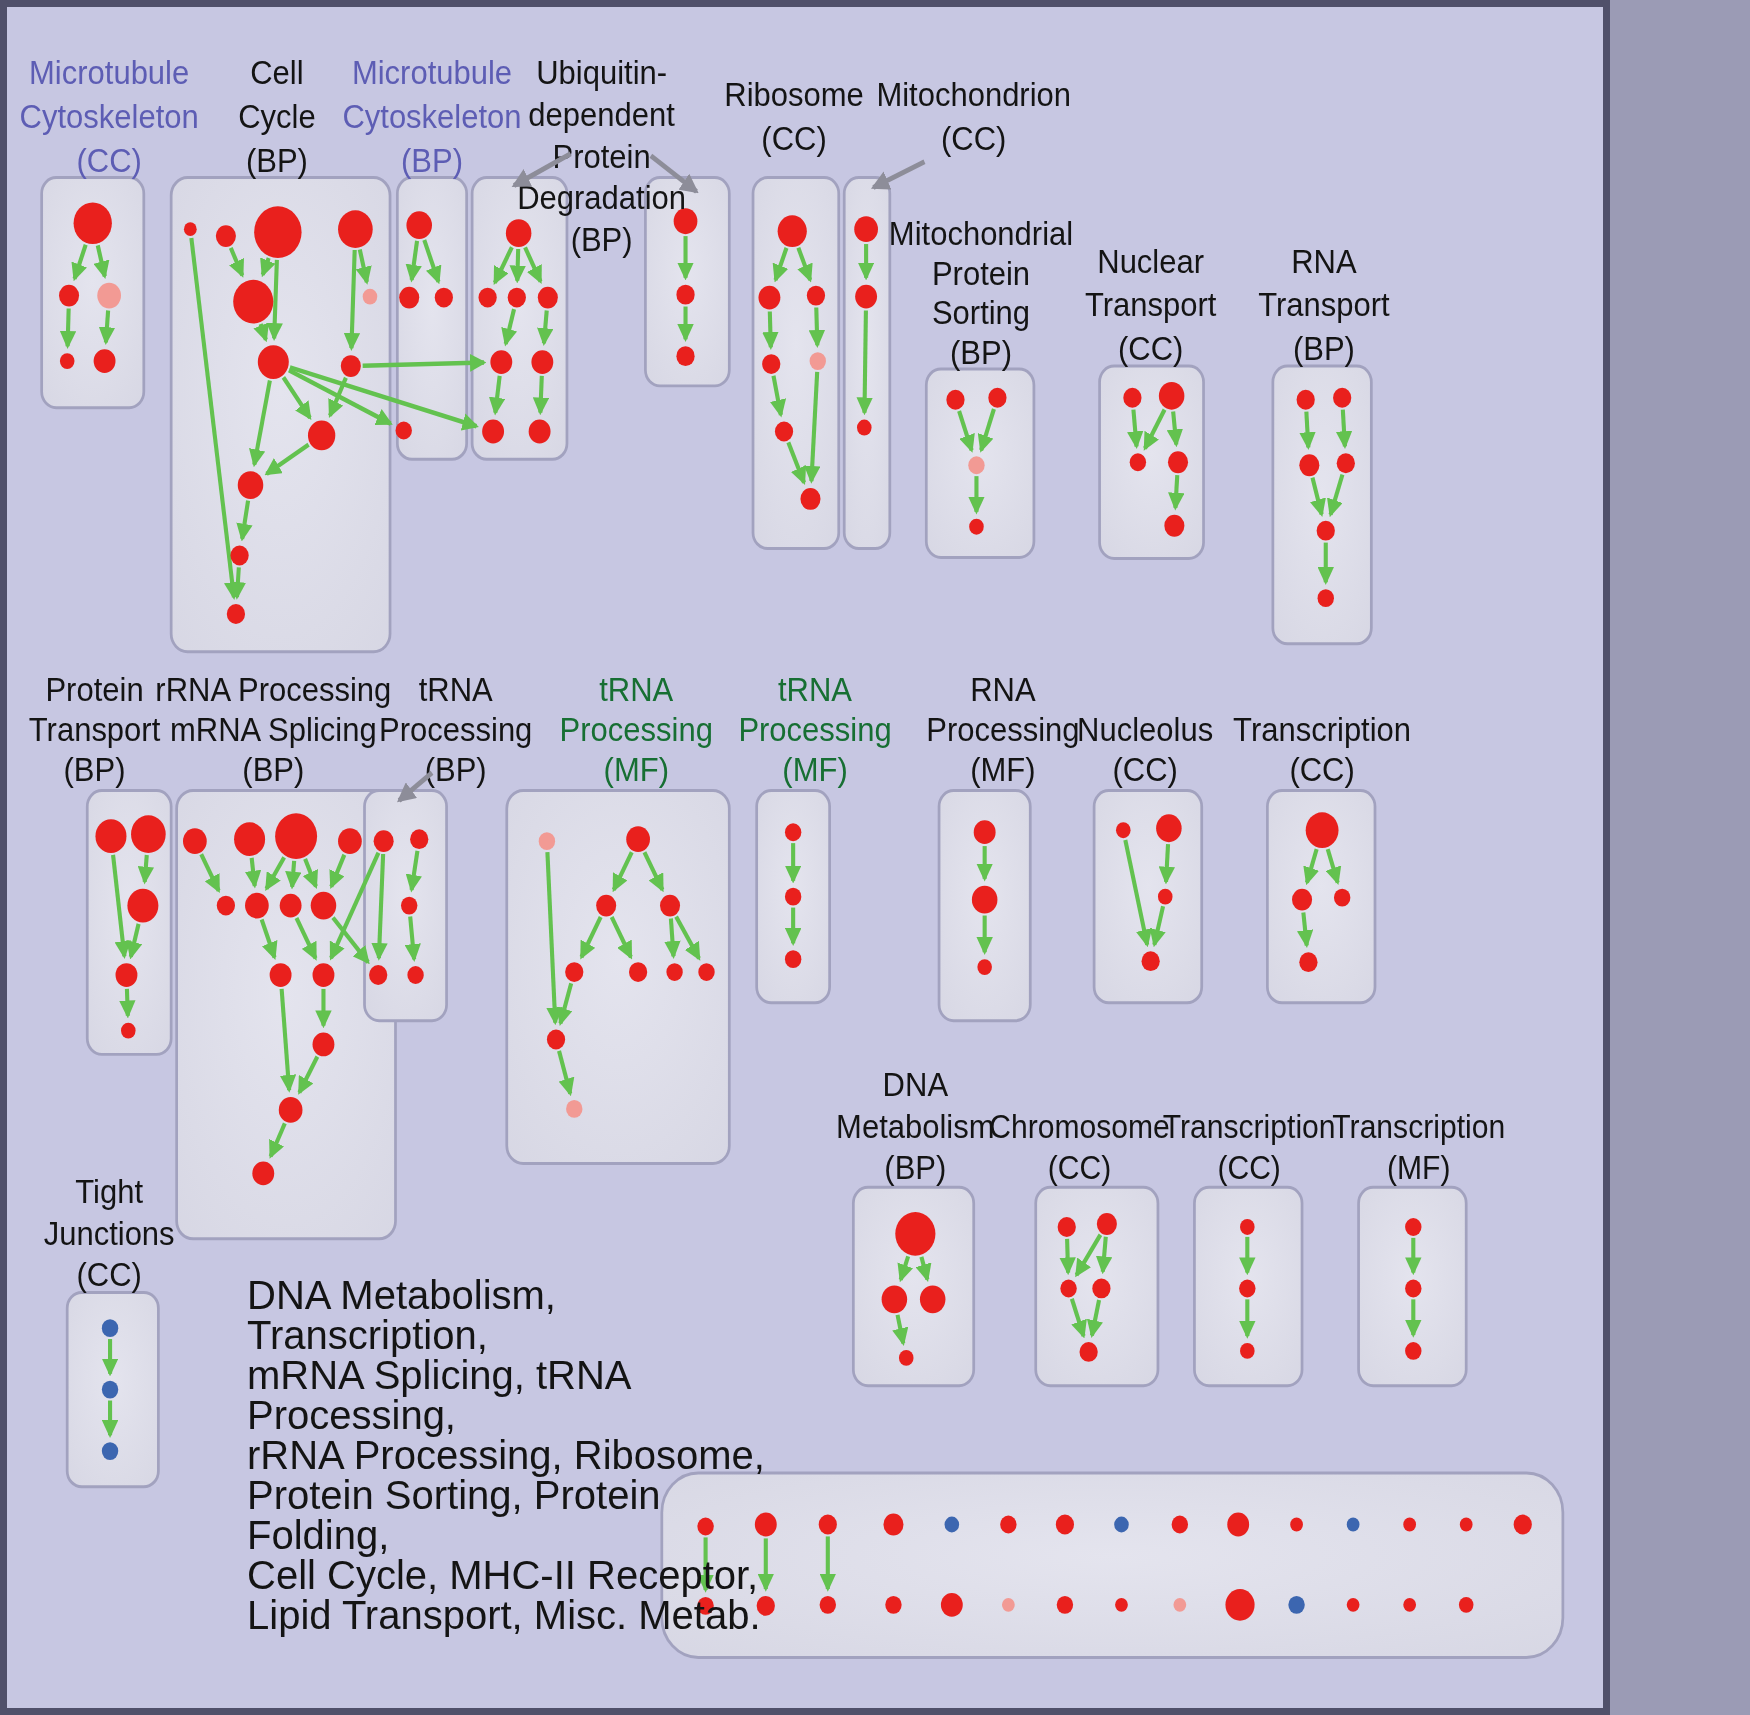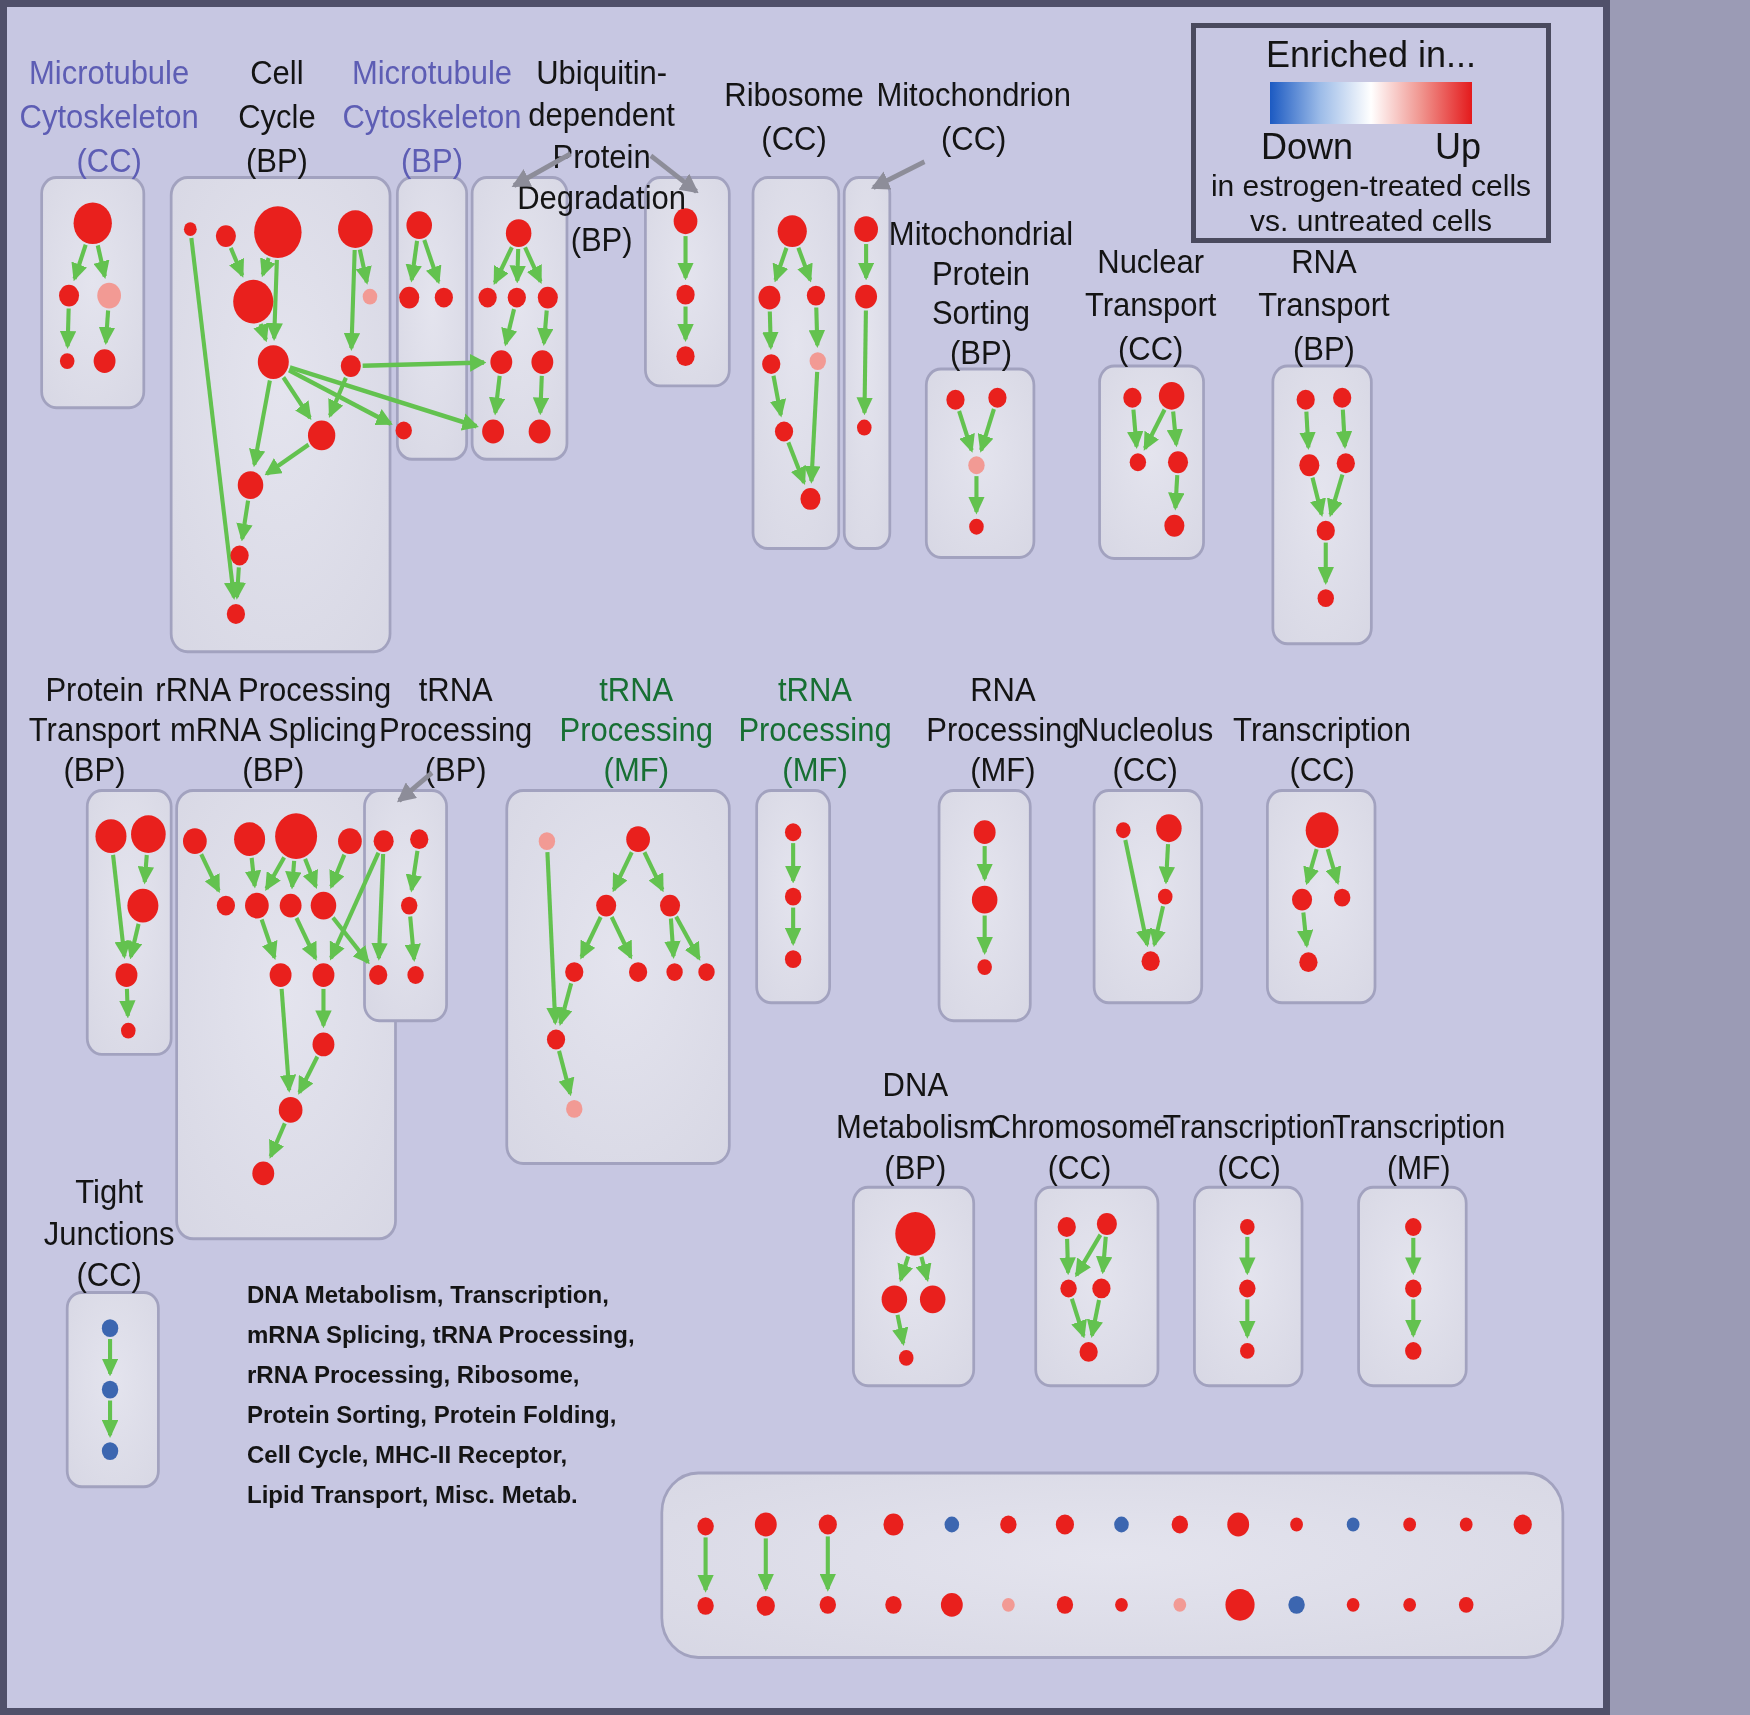--- a/index.html
+++ b/index.html
@@ -23,23 +23,22 @@
     border:5px solid var(--legend-border);box-sizing:border-box;
     display:flex;flex-direction:column;align-items:center;
     color:var(--text);
   }
   .legend-title{font-size:36px;margin-top:6px;}
   .legend-bar{width:202px;height:42px;margin-top:6px;}
   .legend-downup{width:220px;display:flex;justify-content:space-between;font-size:36px;margin-top:2px;}
   .legend-sub{font-size:30px;line-height:35px;}
   .misc-text{
     position:absolute;left:240px;top:1268px;width:540px;
-    font-size:24px;line-height:40px;color:var(--text);
+    font-size:40px;line-height:40px;color:var(--text);
     white-space:pre-line;
-    font-weight:bold;
   }
 </style>
 </head>
 <body>
 
 <div class="page">
 
   <svg id="diagram" viewBox="0 0 1750 1715" preserveAspectRatio="none">
       <defs>
         <radialGradient id="boxGrad" cx="50%" cy="45%" r="80%">
@@ -369,30 +368,20 @@
         <text text-anchor="middle" fill="#141414" font-size="33"><tspan x="1548" y="1140">Transcription</tspan><tspan x="1548" y="1182">(MF)</tspan></text>
       </g>
       <g id="layer-annot">
         <line x1="618" y1="148" x2="556" y2="180" stroke="#8d8d99" stroke-width="5" marker-end="url(#mGray)"></line>
         <line x1="706" y1="150" x2="756" y2="186" stroke="#8d8d99" stroke-width="5" marker-end="url(#mGray)"></line>
         <line x1="1006" y1="156" x2="950" y2="182" stroke="#8d8d99" stroke-width="5" marker-end="url(#mGray)"></line>
         <line x1="466" y1="772" x2="430" y2="800" stroke="#8d8d99" stroke-width="5" marker-end="url(#mGray)"></line>
       </g>
     </svg>
 
-  <div class="legend">
-    <div class="legend-title">Enriched in...</div>
-    <div class="legend-bar" style="background: linear-gradient(90deg, rgb(28, 90, 194), rgb(157, 188, 232), rgb(255, 255, 255), rgb(240, 148, 142), rgb(228, 26, 28));"></div>
-    <div class="legend-downup">
-      <span>Down</span>
-      <span>Up</span>
-    </div>
-    <div class="legend-sub">in estrogen-treated cells</div>
-    <div class="legend-sub">vs. untreated cells</div>
-  </div>
 
   <div class="misc-text">DNA Metabolism, Transcription,
 mRNA Splicing, tRNA Processing,
 rRNA Processing, Ribosome,
 Protein Sorting, Protein Folding,
 Cell Cycle, MHC-II Receptor,
 Lipid Transport, Misc. Metab.</div>
 
 </div>
 

